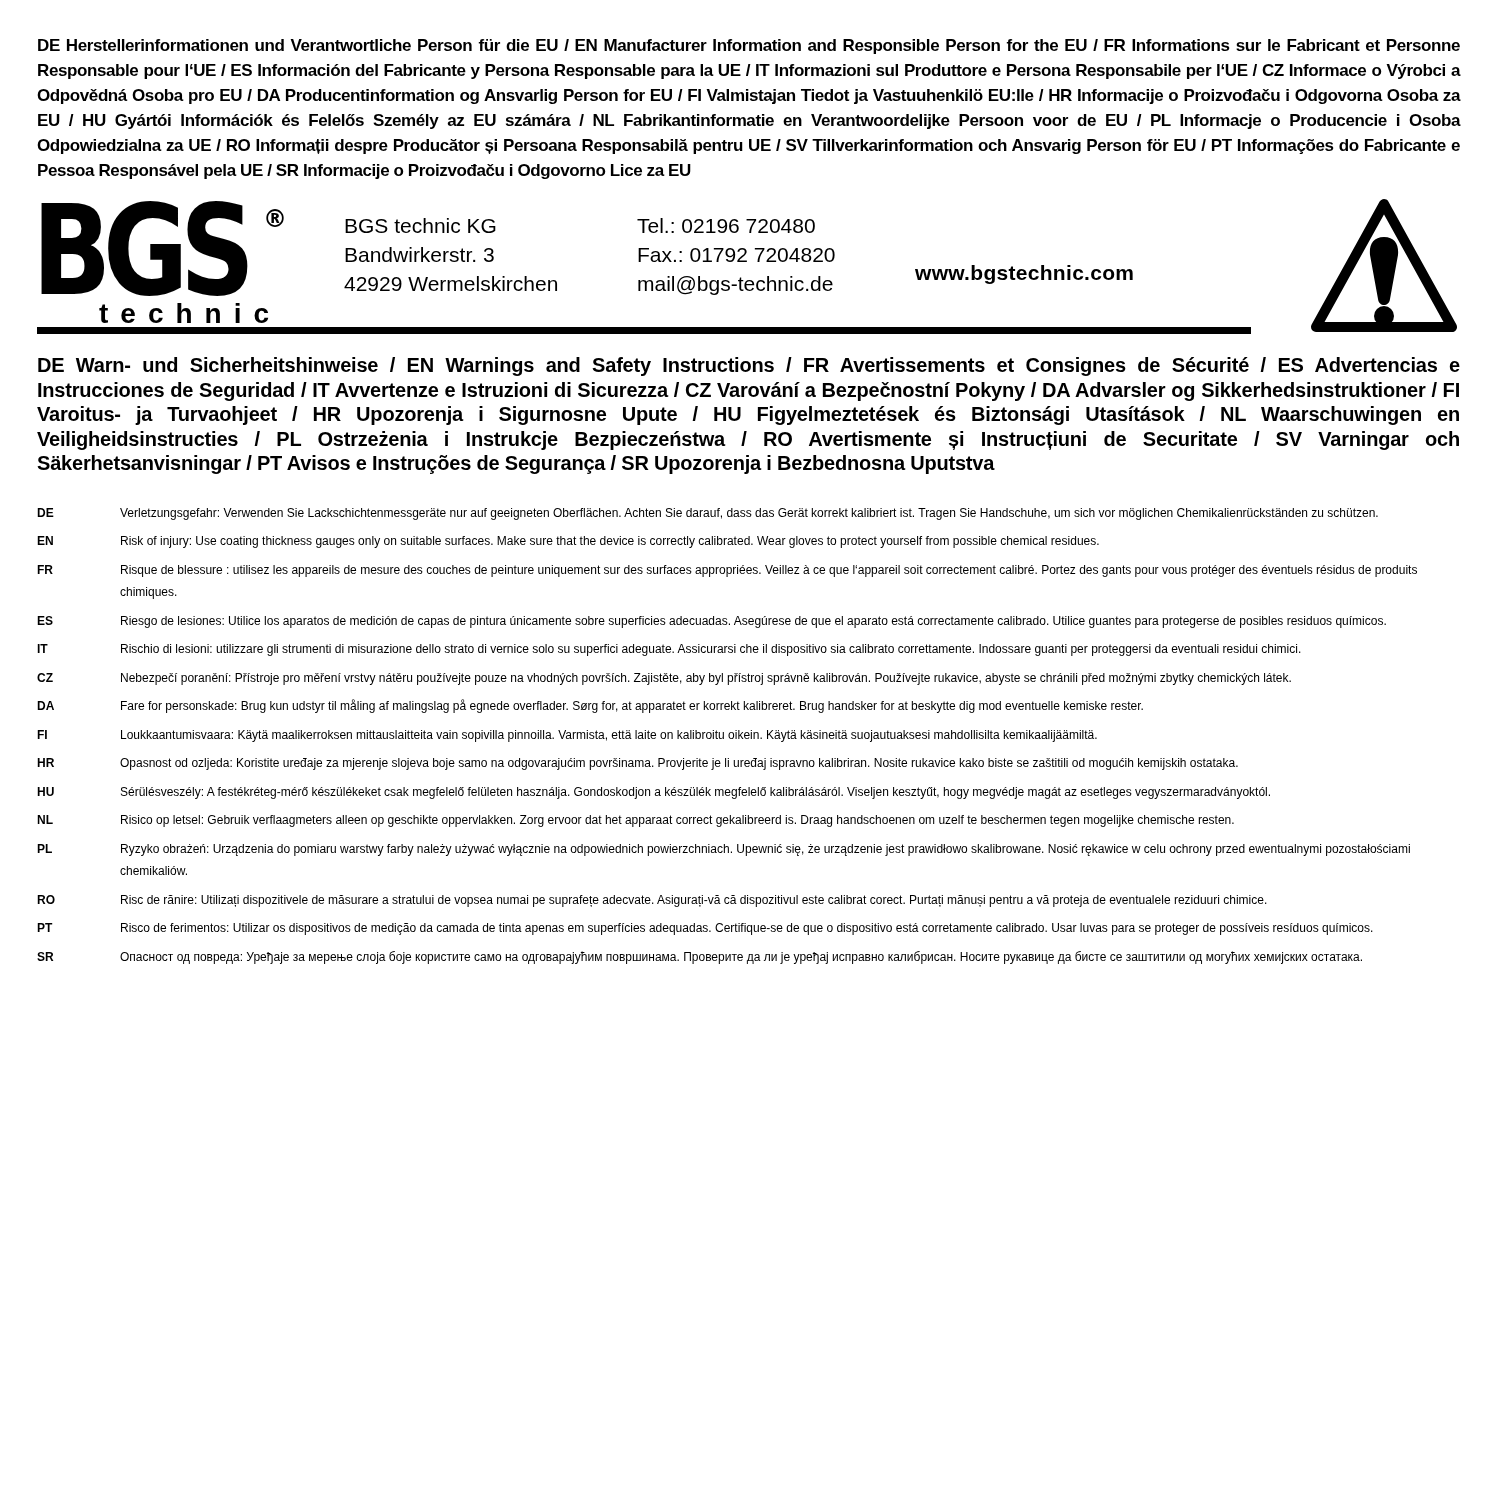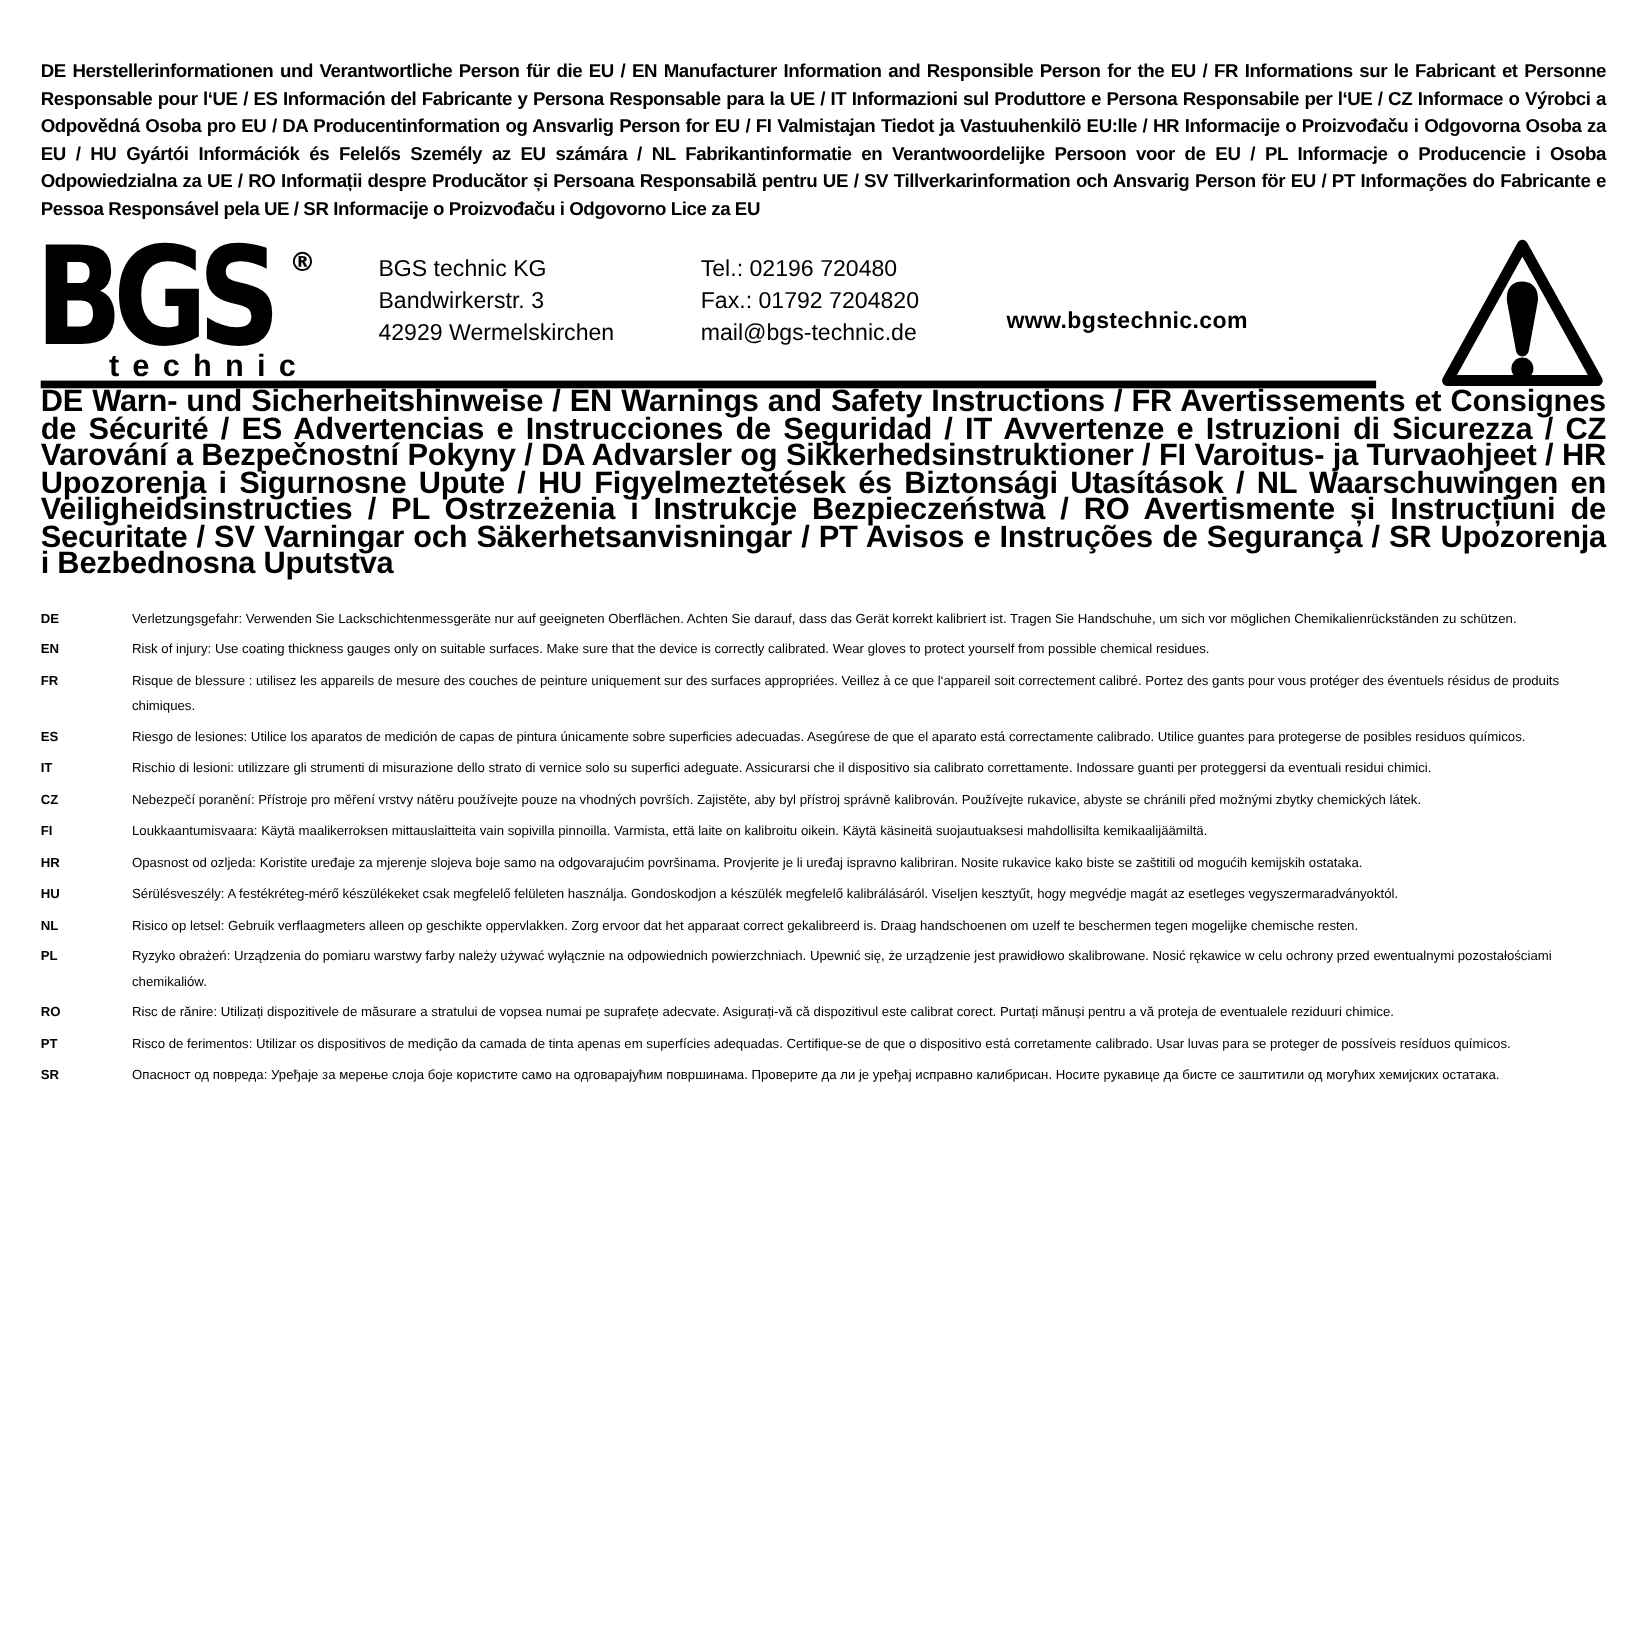--- a/index.html
+++ b/index.html
@@ -2,40 +2,40 @@
 <html><head>
 <meta charset="utf-8">
 <style>
   html, body { margin: 0; padding: 0; background: #fff; }
   body {
     width: 1500px; height: 1500px;
     color: #000;
     font-family: "Liberation Sans", sans-serif;
     overflow: hidden;
   }
-  .page { box-sizing: border-box; width: 1500px; height: 1500px; padding: 52px 40px 0 37px; }
+  .page { box-sizing: border-box; width: 1500px; height: 1500px; padding: 33px 40px 0 37px; }
 
   .hdr1 {
     font-weight: bold; font-size: 17px; line-height: 25px;
     letter-spacing: -0.4px; text-align: justify; width: 1423px;
   }
 
   .brand-row { position: relative; height: 130px; margin-top: 14px; width: 1423px; }
   .logo-wrap { position: absolute; left: 0; top: 0; width: 255px; height: 130px; }
   .addr-block, .contact-block { position: absolute; top: 14px; font-size: 21px; line-height: 29px; }
   .addr-block { left: 293px; margin-left: 14px; }
   .contact-block { left: 600px; }
   .website { position: absolute; left: 878px; top: 64px; font-size: 21px; font-weight: bold; letter-spacing: 0.3px; }
   .tri-wrap { position: absolute; right: 0; top: 0; width: 152px; height: 138px; }
 
   .divider { width: 1214px; height: 7px; background: #000; }
 
   .hdr2 {
-    font-weight: bold; font-size: 28px; line-height: 24.5px;
-    text-align: justify; width: 1423px; letter-spacing: -0.2px;
+    font-weight: bold; font-size: 20px; line-height: 24.5px;
+    text-align: justify; width: 1423px; margin-top: 19px; letter-spacing: -0.2px;
   }
 
   .entries { margin-top: 26px; width: 1423px; }
   .entry { display: flex; margin-bottom: 6px; font-size: 12px; line-height: 22.5px; }
   .entry .code { flex: 0 0 43px; font-weight: bold; }
   .entry .txt { flex: 1; margin-left: 40px; }
 </style>
 </head>
 <body>
 
@@ -102,20 +102,24 @@
       </div>
     <div class="entry">
         <span class="code">IT</span>
         <span class="txt">Rischio di lesioni: utilizzare gli strumenti di misurazione dello strato di vernice solo su superfici adeguate. Assicurarsi che il dispositivo sia calibrato correttamente. Indossare guanti per proteggersi da eventuali residui chimici.</span>
       </div>
     <div class="entry">
         <span class="code">CZ</span>
         <span class="txt">Nebezpečí poranění: Přístroje pro měření vrstvy nátěru používejte pouze na vhodných površích. Zajistěte, aby byl přístroj správně kalibrován. Používejte rukavice, abyste se chránili před možnými zbytky chemických látek.</span>
       </div>
     <div class="entry">
+        <span class="code">DA</span>
+        <span class="txt">Fare for personskade: Brug kun udstyr til måling af malingslag på egnede overflader. Sørg for, at apparatet er korrekt kalibreret. Brug handsker for at beskytte dig mod eventuelle kemiske rester.</span>
+      </div>
+    <div class="entry">
         <span class="code">FI</span>
         <span class="txt">Loukkaantumisvaara: Käytä maalikerroksen mittauslaitteita vain sopivilla pinnoilla. Varmista, että laite on kalibroitu oikein. Käytä käsineitä suojautuaksesi mahdollisilta kemikaalijäämiltä.</span>
       </div>
     <div class="entry">
         <span class="code">HR</span>
         <span class="txt">Opasnost od ozljeda: Koristite uređaje za mjerenje slojeva boje samo na odgovarajućim površinama. Provjerite je li uređaj ispravno kalibriran. Nosite rukavice kako biste se zaštitili od mogućih kemijskih ostataka.</span>
       </div>
     <div class="entry">
         <span class="code">HU</span>
         <span class="txt">Sérülésveszély: A festékréteg-mérő készülékeket csak megfelelő felületen használja. Gondoskodjon a készülék megfelelő kalibrálásáról. Viseljen kesztyűt, hogy megvédje magát az esetleges vegyszermaradványoktól.</span>

